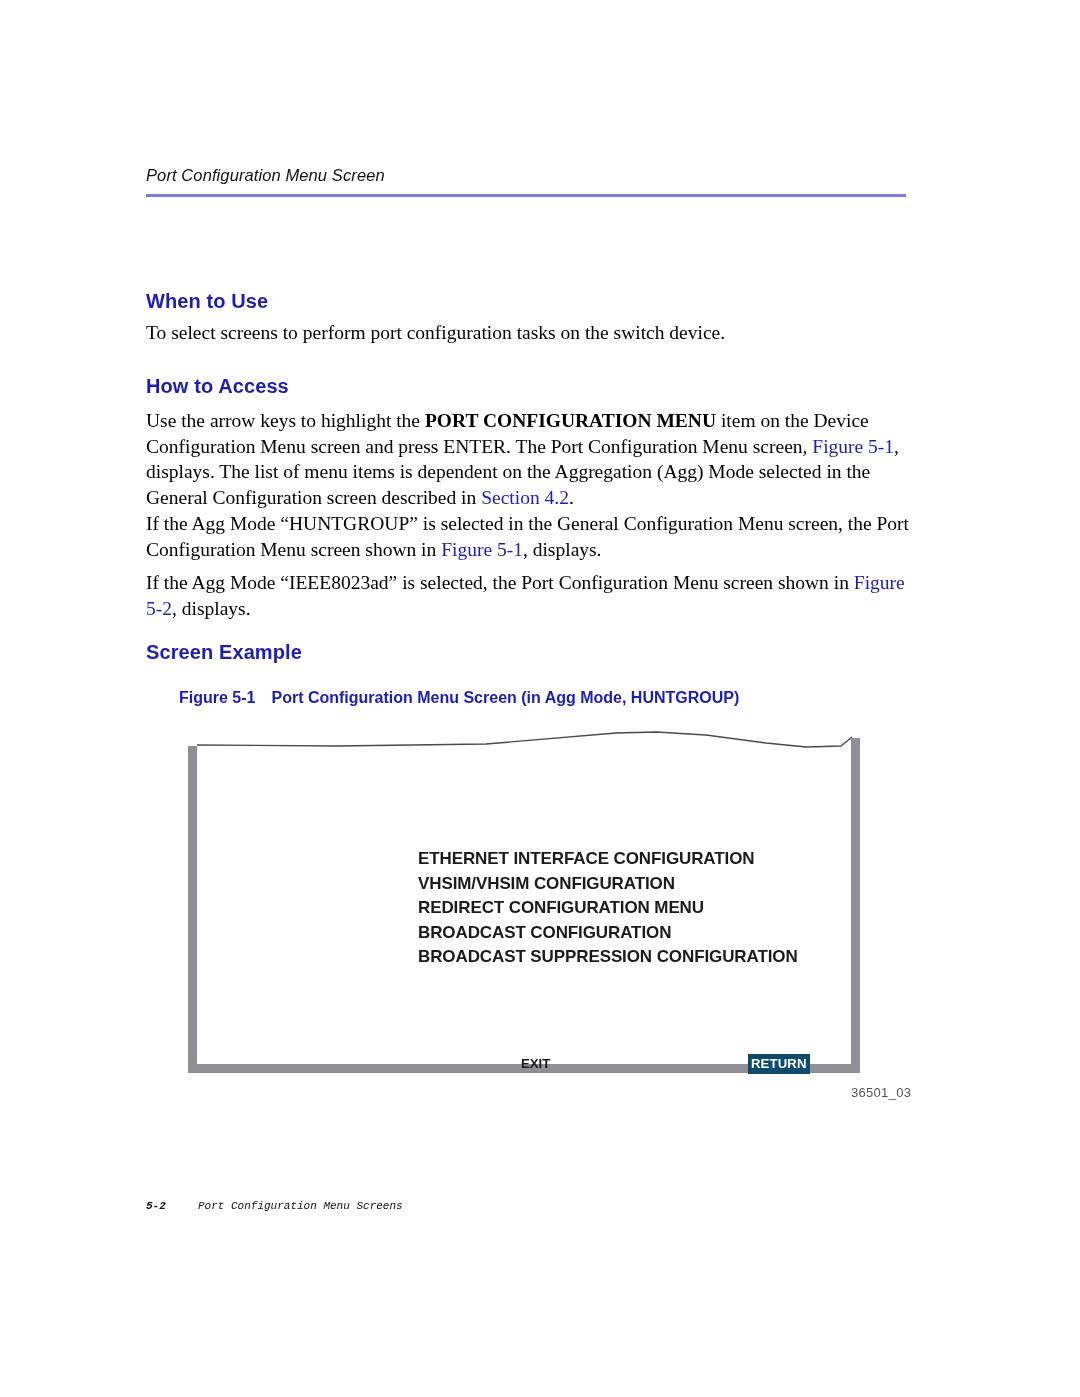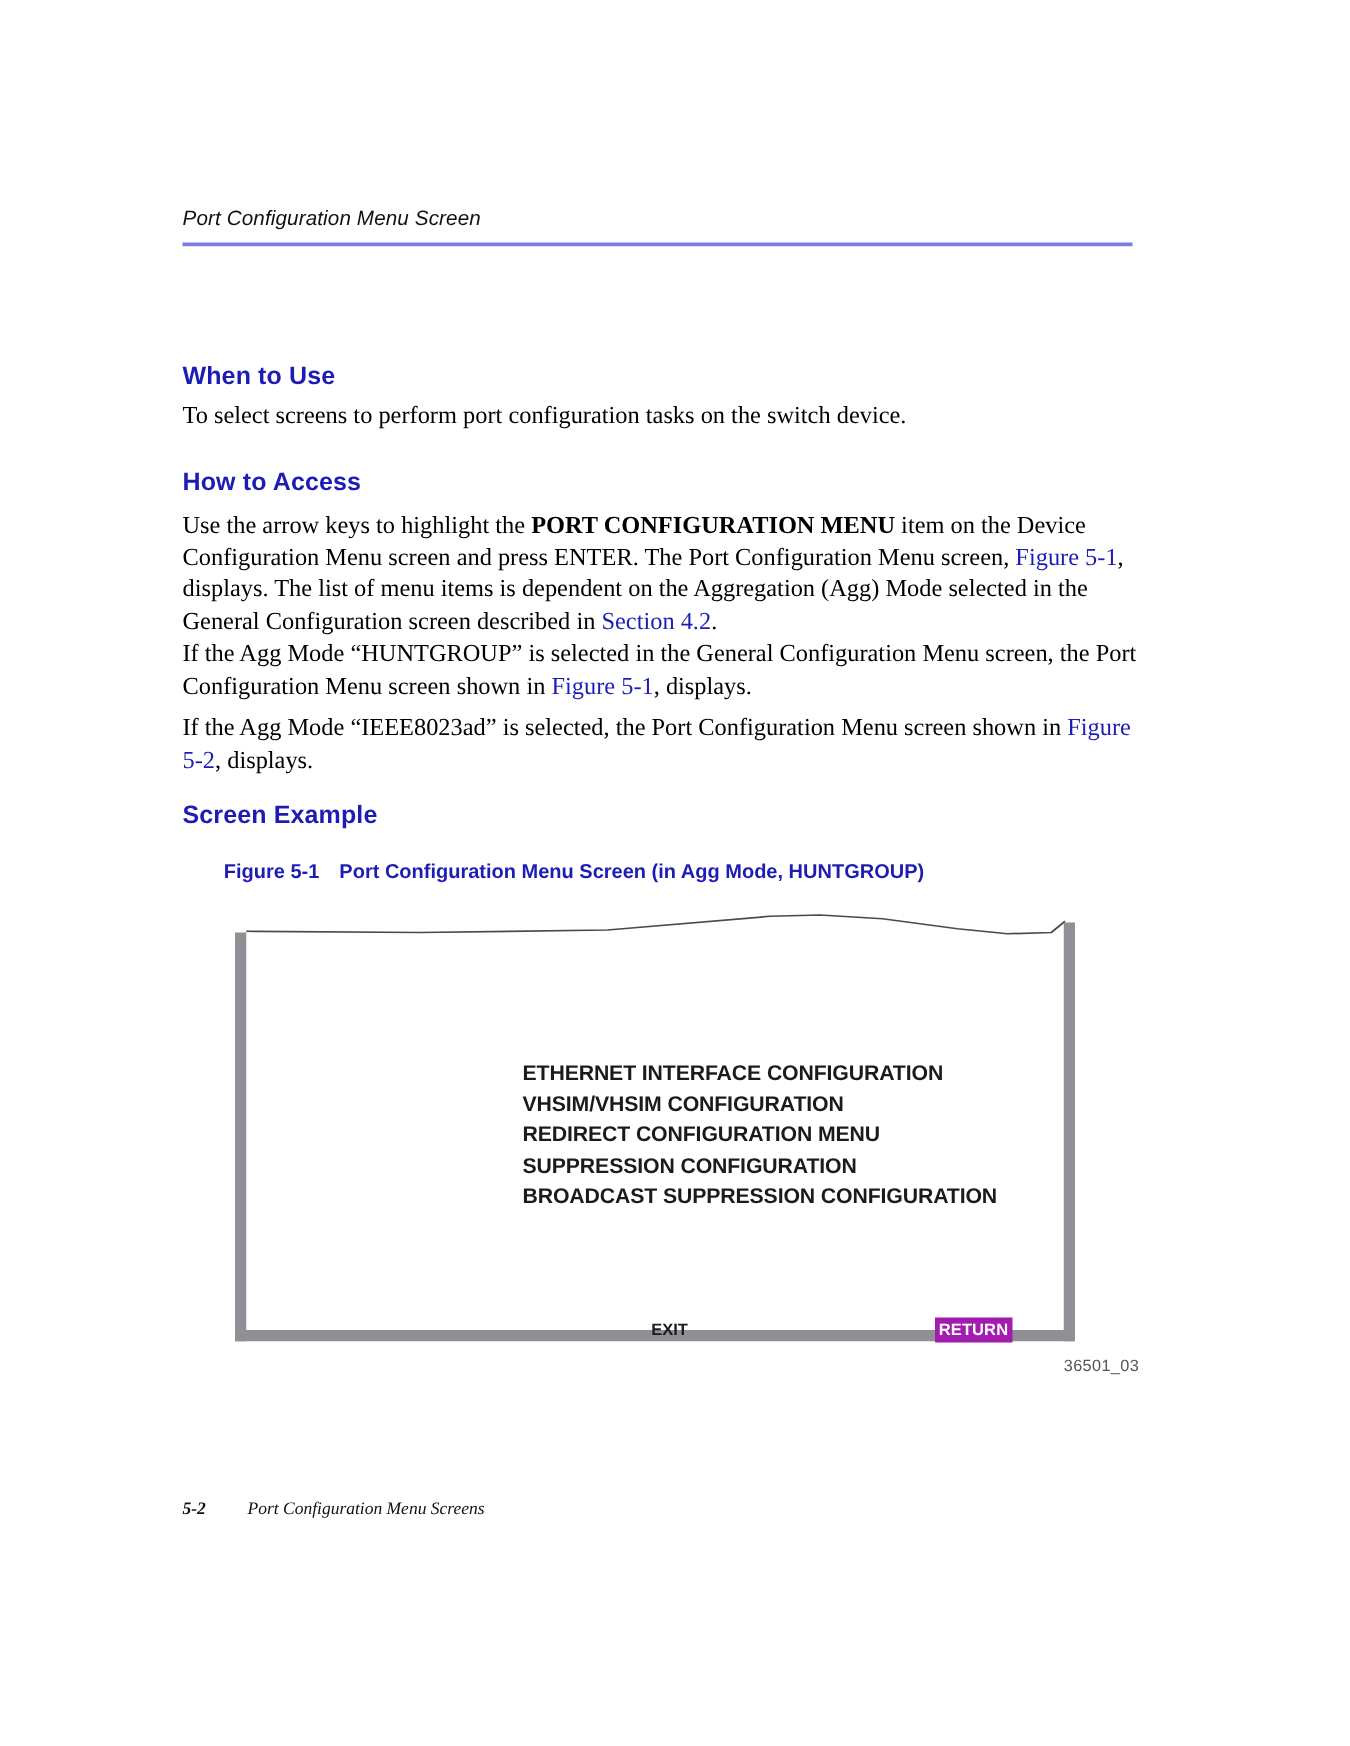--- a/index.html
+++ b/index.html
@@ -156,44 +156,44 @@
     white-space: nowrap;
   }
   .return-label {
     position: absolute;
     left: 552px;
     top: 310px;
     font-family: "Liberation Sans", "DejaVu Sans", sans-serif;
     font-weight: bold;
     font-size: 13.2px;
     color: #ffffff;
-    background: #a21caf;
+    background: #0c4a6e;
     padding: 2px 3px 3px 3px;
     white-space: nowrap;
     letter-spacing: 0.1px;
   }
   .image-id {
     position: absolute;
     left: 851px;
     top: 1085px;
     font-family: Liberation Sans, sans-serif;
     font-size: 13px;
     color: #555555;
     letter-spacing: 0.3px;
     white-space: nowrap;
   }
 
   
   .footer {
     position: absolute;
     left: 146px;
     top: 1200px;
-    font-family: Liberation Serif, serif;
+    font-family: Liberation Mono, monospace;
     font-style: italic;
-    font-size: 14px;
+    font-size: 11px;
     color: #111111;
     white-space: nowrap;
   }
   .footer .page-num {
     font-weight: bold;
     display: inline-block;
     width: 52px;
   }
 </style>
 </head>
@@ -231,21 +231,21 @@
       <rect x="665" y="8" width="9" height="335" fill="#8f8f95"></rect>
 
       <rect x="2" y="334" width="672" height="9" fill="#8f8f95"></rect>
     </svg>
 
     <div class="screen-inner">
       <div class="menu-list">
         <div class="menu-item">ETHERNET INTERFACE CONFIGURATION</div>
         <div class="menu-item">VHSIM/VHSIM CONFIGURATION</div>
         <div class="menu-item">REDIRECT CONFIGURATION MENU</div>
-        <div class="menu-item">SUPPRESSION CONFIGURATION</div>
+        <div class="menu-item">BROADCAST CONFIGURATION</div>
         <div class="menu-item">BROADCAST SUPPRESSION CONFIGURATION</div>
       </div>
       <div class="exit-label">EXIT</div>
       <div class="return-label">RETURN</div>
     </div>
   </div>
 
   <div class="image-id">36501_03</div>
 
   <div class="footer">

